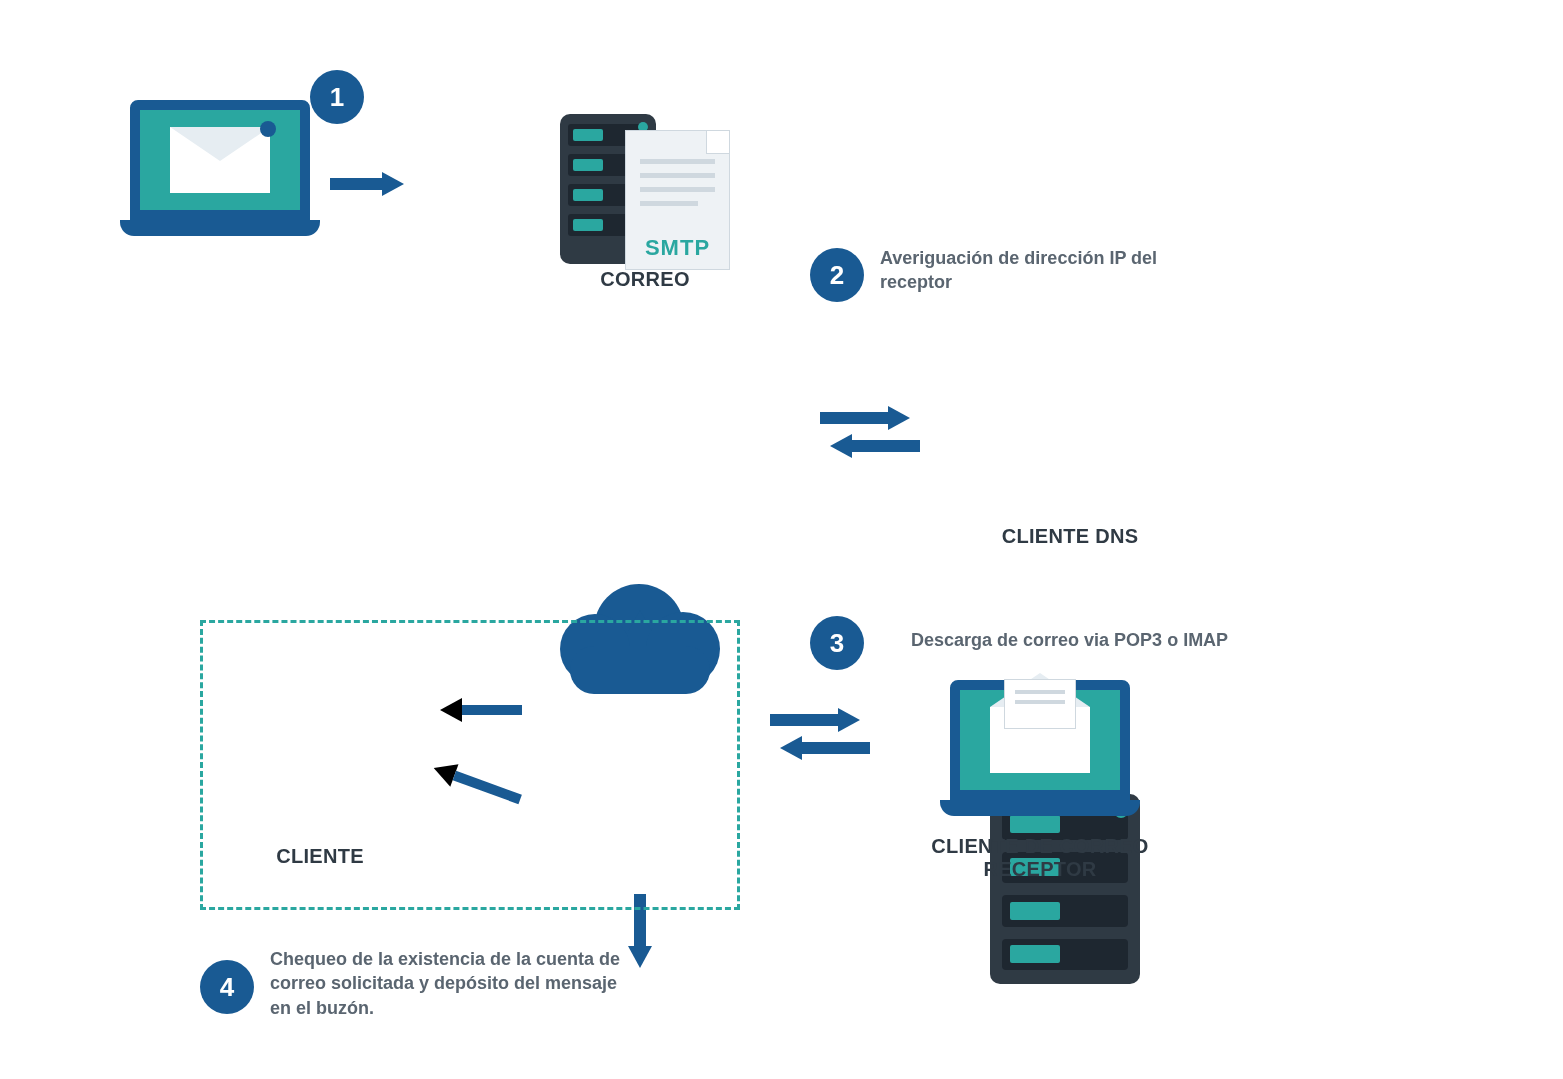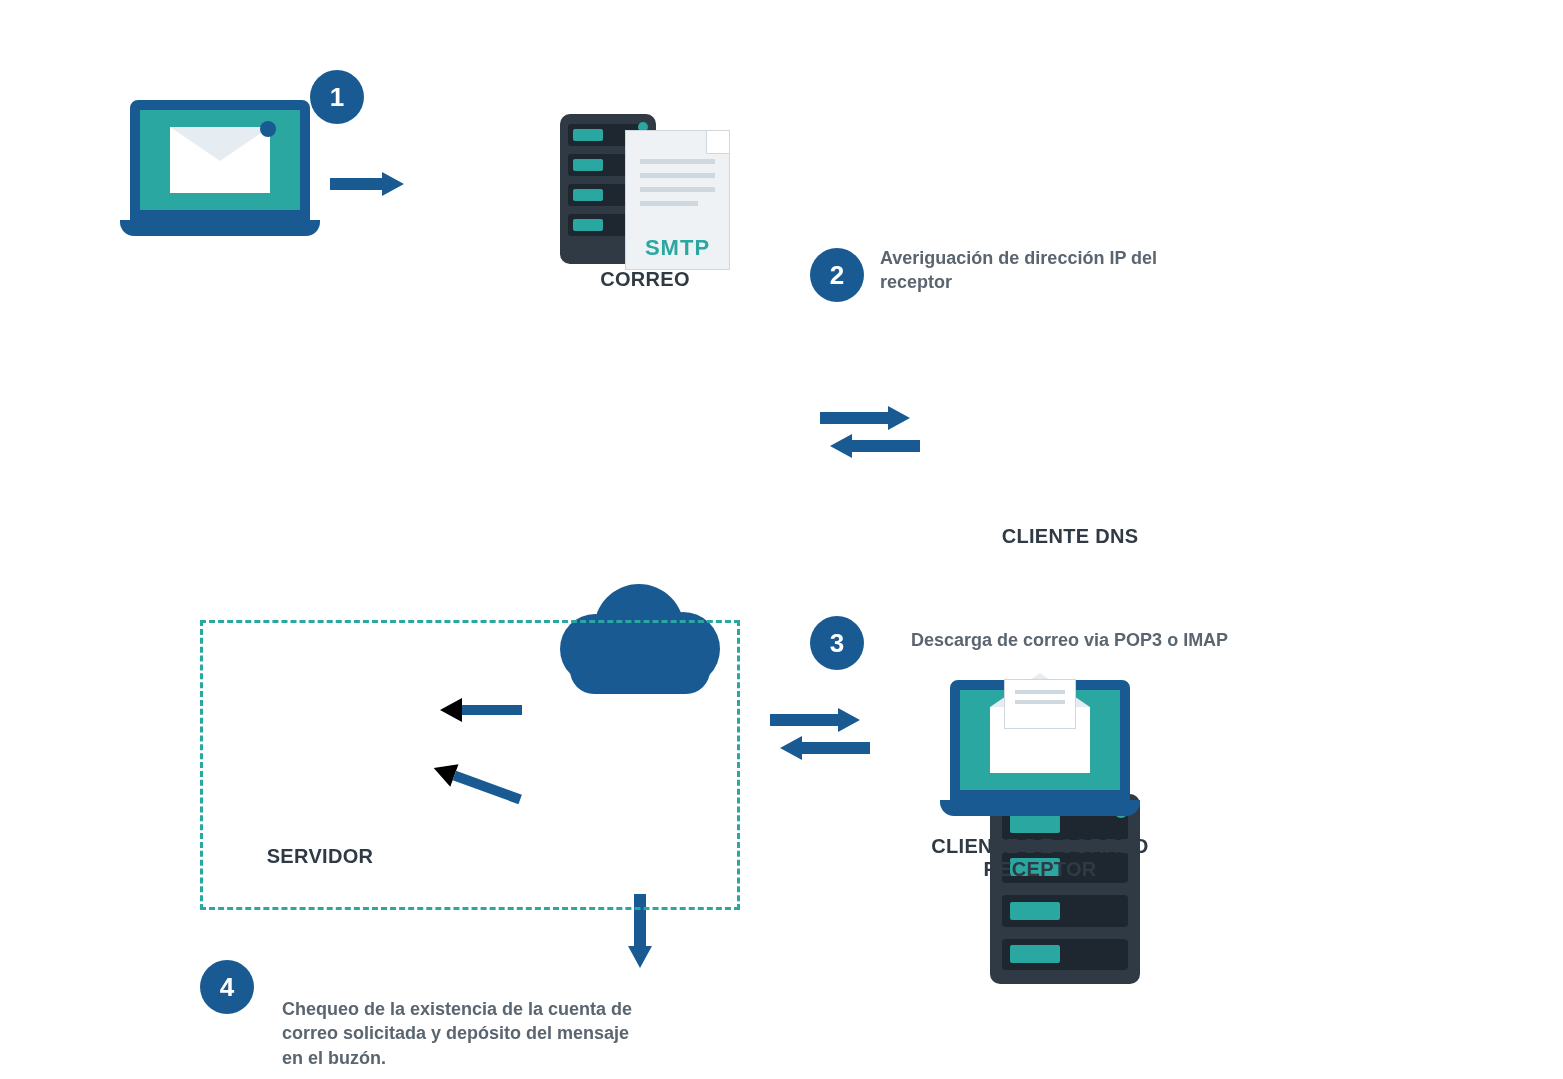--- a/index.html
+++ b/index.html
@@ -238,21 +238,21 @@
         <div class="bay"></div>
       </div>
     <div class="slot">
         <div class="bay"></div>
       </div>
   </div>
   <div class="abs label-title" style="left:990px; top:525px; width:160px;">CLIENTE DNS</div>
 
   <div class="dashed-box" style="left:200px; top:620px; width:540px; height:290px;"></div>
 
-  <div class="abs label-title" style="left:245px; top:845px; width:150px;">SERVIDOR</div>
+  <div class="abs label-title" style="left:245px; top:845px; width:150px;">CLIENTE</div>
 
   <div class="abs" style="left:440px; top:695px;">
     <svg width="90" height="30">
         <defs></defs>
       <polygon class="head" points="0,15 22,3 22,27"></polygon>
       <rect x="22" y="10" width="60" height="10" fill="#195a93"></rect>
     </svg>
   </div>
   <div class="abs" style="left:430px; top:770px; transform:rotate(20deg);">
     <svg width="100" height="30">
@@ -280,15 +280,15 @@
         <div class="envelope">
           <div class="flap"></div>
           <div class="letter"></div>
         </div>
       </div>
     <div class="base"></div>
   </div>
   <div class="abs label-title" style="left:920px; top:835px; width:240px;">CLIENTE DE CORREO RECEPTOR</div>
 
   <div class="abs step-badge" style="left:200px; top:960px;">4</div>
-  <div class="abs label-body" style="left:270px; top:997px; width:370px;margin-left:12px;">Chequeo de la existencia de la cuenta de correo solicitada y depósito del mensaje en el buzón.</div>
+  <div class="abs label-body" style="left:270px; top:947px; width:370px;">Chequeo de la existencia de la cuenta de correo solicitada y depósito del mensaje en el buzón.</div>
 
 </div>
 
 </body></html>

